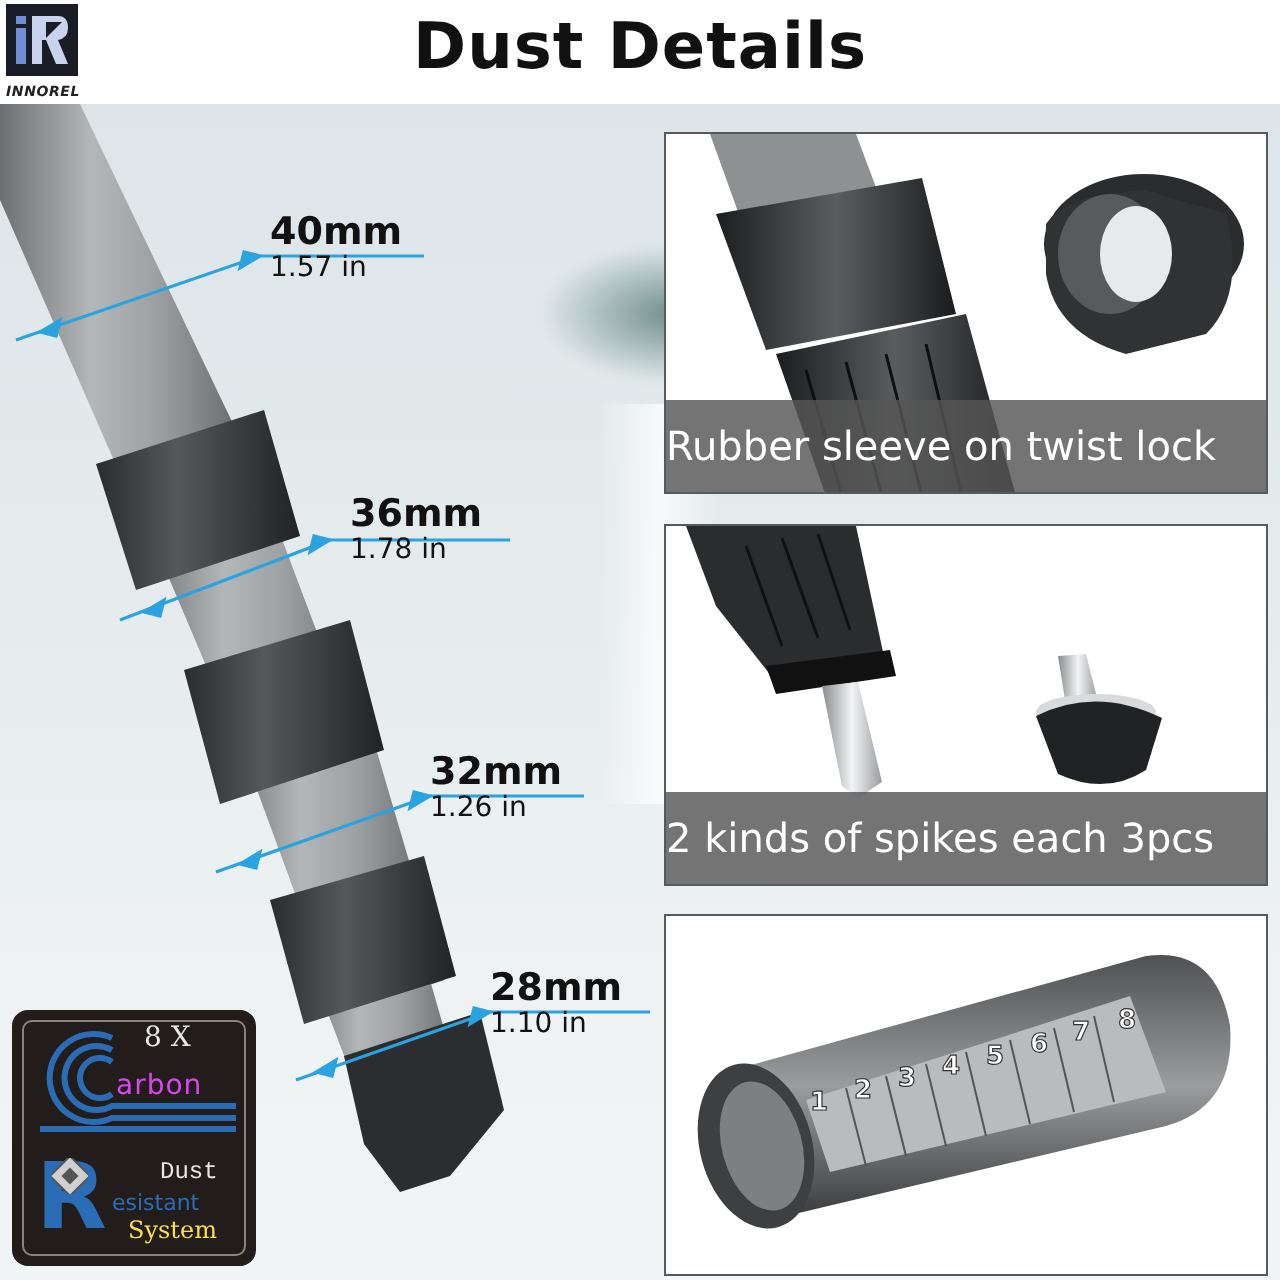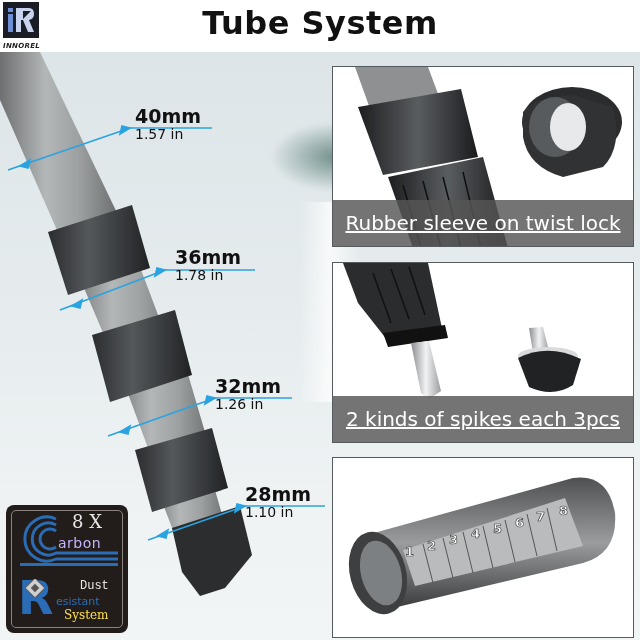--- a/index.html
+++ b/index.html
@@ -46,51 +46,51 @@
   .dim .mm { font-size: 19px; font-weight: bold; line-height: 20px; display:block; }
   .dim .inch { font-size: 14px; line-height: 16px; display:block; }
   .badge {
     position: absolute; left: 6px; top: 505px; width: 122px; height: 128px;
     background: #221c1b; border-radius: 8px;
   }
   .badge-inner {
     position: absolute; left: 5px; top: 5px; right: 5px; bottom: 5px;
     border: 1px solid #8a8480; border-radius: 5px;
   }
-  .badge-8x { position: absolute; left: 66px; top: 6px; font-family: "DejaVu Serif", serif; font-size: 18px; color: #e8e6e4; }
-  .badge-carbon { position: absolute; left: 52px; top: 30px; font-size: 14px; color: #c4b5fd; letter-spacing: 0.5px; }
+  .badge-8x { position: absolute; left: 66px; top: 6px; font-family: "DejaVu Serif", serif; font-size: 14px; color: #e8e6e4; }
+  .badge-carbon { position: absolute; left: 52px; top: 30px; font-size: 14px; color: #d946ef; letter-spacing: 0.5px; }
   .badge-dust { position: absolute; left: 74px; top: 74px; font-family: Liberation Mono, monospace; font-size: 12px; color: #e8e6e4; }
   .badge-resistant { position: absolute; left: 50px; top: 90px; font-size: 11px; color: #2a6db6; }
   .badge-system { position: absolute; left: 58px; top: 103px; font-family: "DejaVu Serif", serif; font-size: 12px; color: #fde047; }
   .badge-R { position: absolute; left: 12px; top: 70px; font-size: 46px; font-weight: bold; color: #2a6db6; line-height: 46px; }
   .panel {
     position: absolute; left: 332px; width: 302px; height: 181px;
     background: #ffffff; border: 1px solid #555a5e; overflow: hidden;
   }
   .panel-caption {
     position: absolute; left: 0; bottom: 0; width: 100%; height: 46px;
     background: rgba(85,85,85,0.82); color: #ffffff;
-    font-size: 20px; line-height: 46px; text-align: center; white-space: nowrap; text-decoration: underline;
+    font-size: 20px; line-height: 46px; text-align: left; white-space: nowrap;
   }
   .panel svg { position: absolute; left: 0; top: 0; }
 </style>
 </head>
 <body>
 
 <div class="header">
   <div class="logo">
     <svg width="36" height="36" viewBox="0 0 36 36">
       <rect x="5" y="6" width="5" height="4" fill="#6e8fd6"></rect>
       <rect x="5" y="12" width="5" height="18" fill="#6e8fd6"></rect>
       <path d="M13 6 H26 Q31 6 31 12 Q31 17 26 18 L31 30 H25 L20 18 H18 V30 H13 Z" fill="#c9d3ee"></path>
       <path d="M20 9 L28 9 L20 17 Z" fill="#1a1d26"></path>
     </svg>
   </div>
   <div class="logo-wordmark">INNOREL</div>
-  <div class="page-title">Tube System</div>
+  <div class="page-title">Dust Details</div>
 </div>
 
 <div class="scene">
   <div class="plant-blur"></div>
   <div class="pot-blur"></div>
 
   <svg class="leg-svg" width="330" height="588" viewBox="0 52 330 588">
     <defs>
       <linearGradient id="carbon" x1="0" x2="1" y1="0" y2="0">
         <stop offset="0" stop-color="#6d6f70"></stop>

